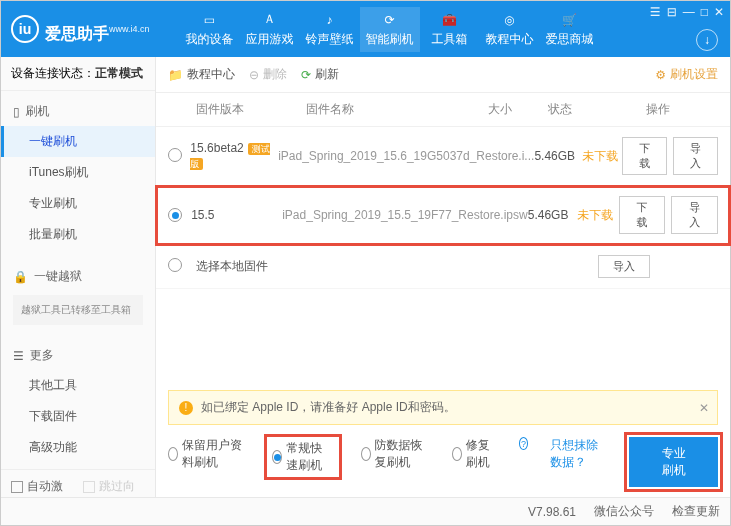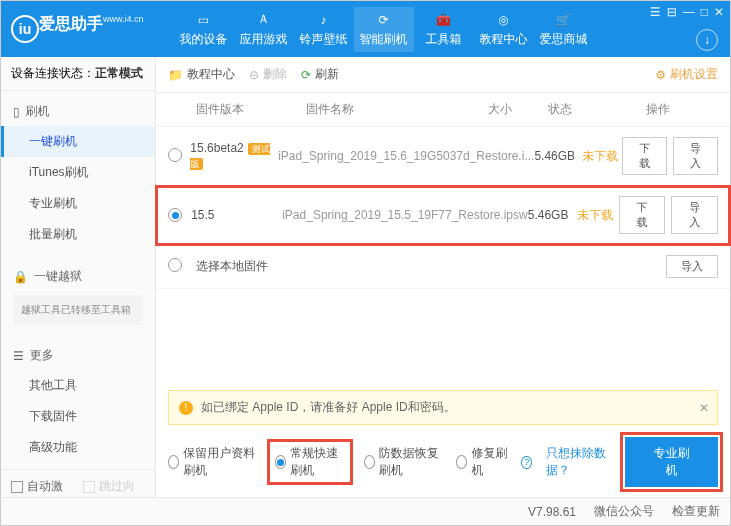--- a/index.html
+++ b/index.html
@@ -1,19 +1,19 @@
 <!DOCTYPE html>
 <html><head>
 <meta charset="utf-8">
 <style>
 *{margin:0;padding:0;box-sizing:border-box;font-family:"Microsoft YaHei",Arial,sans-serif;font-size:12px}
 body{background:#f0f0f0;width:731px;height:526px;overflow:hidden}
 .app{width:731px;height:526px;background:#fff;display:flex;flex-direction:column;border:1px solid #ccc}
 .titlebar{height:56px;background:linear-gradient(#1a8fe6,#1a8fe6);color:#fff;display:flex;align-items:center;padding:0 10px;position:relative}
-.logo{display:flex;align-items:flex-start;}
+.logo{display:flex;align-items:flex-end;gap:6px}
 .logo-badge{width:28px;height:28px;border:2px solid #fff;border-radius:50%;display:flex;align-items:center;justify-content:center;font-weight:bold;font-size:14px}
 .logo-text{display:flex;flex-direction:row;line-height:1.1}
 .logo-title{font-size:16px;font-weight:bold}
 .logo-url{font-size:9px;opacity:.9}
 .nav{display:flex;margin-left:30px;gap:0}
 .nav-item{width:60px;display:flex;flex-direction:column;align-items:center;gap:2px;padding:4px 0;cursor:pointer;font-size:11px}
 .nav-item.active{background:rgba(255,255,255,.15)}
 .nav-icon{width:18px;height:18px;display:flex;align-items:center;justify-content:center}
 .win-controls{position:absolute;right:6px;top:4px;display:flex;gap:6px;font-size:11px}
 .win-controls span{cursor:pointer;opacity:.9}
@@ -41,25 +41,25 @@
 .col-size{width:60px}
 .col-stat{width:50px}
 .col-ops{width:120px;text-align:center}
 .row{display:flex;align-items:center;padding:10px 12px;border-bottom:1px solid #f5f5f5;font-size:11px;color:#555}
 .row.selected{outline:3px solid #e74c3c;outline-offset:-2px}
 .radio{width:14px;height:14px;border:1px solid #999;border-radius:50%;display:inline-flex;align-items:center;justify-content:center}
 .radio.checked::after{content:"";width:7px;height:7px;background:#1a8fe6;border-radius:50%}
 .tag{background:#f5a623;color:#fff;font-size:9px;padding:1px 4px;border-radius:2px;margin-left:4px}
 .stat-orange{color:#f5a623}
 .btn-sm{border:1px solid #ccc;background:#fff;padding:3px 14px;font-size:11px;cursor:pointer;color:#555}
-.ops{display:flex;gap:6px;justify-content:flex-end}
+.ops{display:flex;gap:6px;justify-content:space-between}
 .warning{margin:0 12px 6px;padding:8px 10px;background:#fffbe6;border:1px solid #ffe58f;display:flex;align-items:center;gap:8px;font-size:11px;color:#666;position:relative}
 .warning .w-icon{width:14px;height:14px;background:#faad14;border-radius:50%;color:#fff;display:flex;align-items:center;justify-content:center;font-size:10px}
 .warning .close{position:absolute;right:8px;color:#999;cursor:pointer}
-.modes{padding:6px 12px 10px;display:flex;align-items:center;gap:14px;font-size:11px;color:#555}
+.modes{padding:6px 12px 10px;display:flex;align-items:flex-start;gap:22px;font-size:11px;color:#555}
 .mode{display:flex;align-items:center;gap:4px;cursor:pointer}
 .mode.boxed{outline:3px solid #e74c3c;padding:3px 5px}
 .link{color:#1a8fe6;cursor:pointer}
 .help{width:13px;height:13px;border:1px solid #1a8fe6;border-radius:50%;color:#1a8fe6;display:inline-flex;align-items:center;justify-content:center;font-size:9px}
 .go-btn{margin-left:auto;background:#1a8fe6;color:#fff;border:none;padding:8px 28px;font-size:12px;cursor:pointer;outline:3px solid #e74c3c;outline-offset:2px}
 .footer{height:28px;border-top:1px solid #e8e8e8;display:flex;align-items:center;padding:0 10px;font-size:11px;color:#666;gap:18px;background:#fafafa}
 .footer .spacer{flex:1}
 .chk{width:12px;height:12px;border:1px solid #999;display:inline-block;vertical-align:middle;margin-right:4px}
 </style>
 </head>

